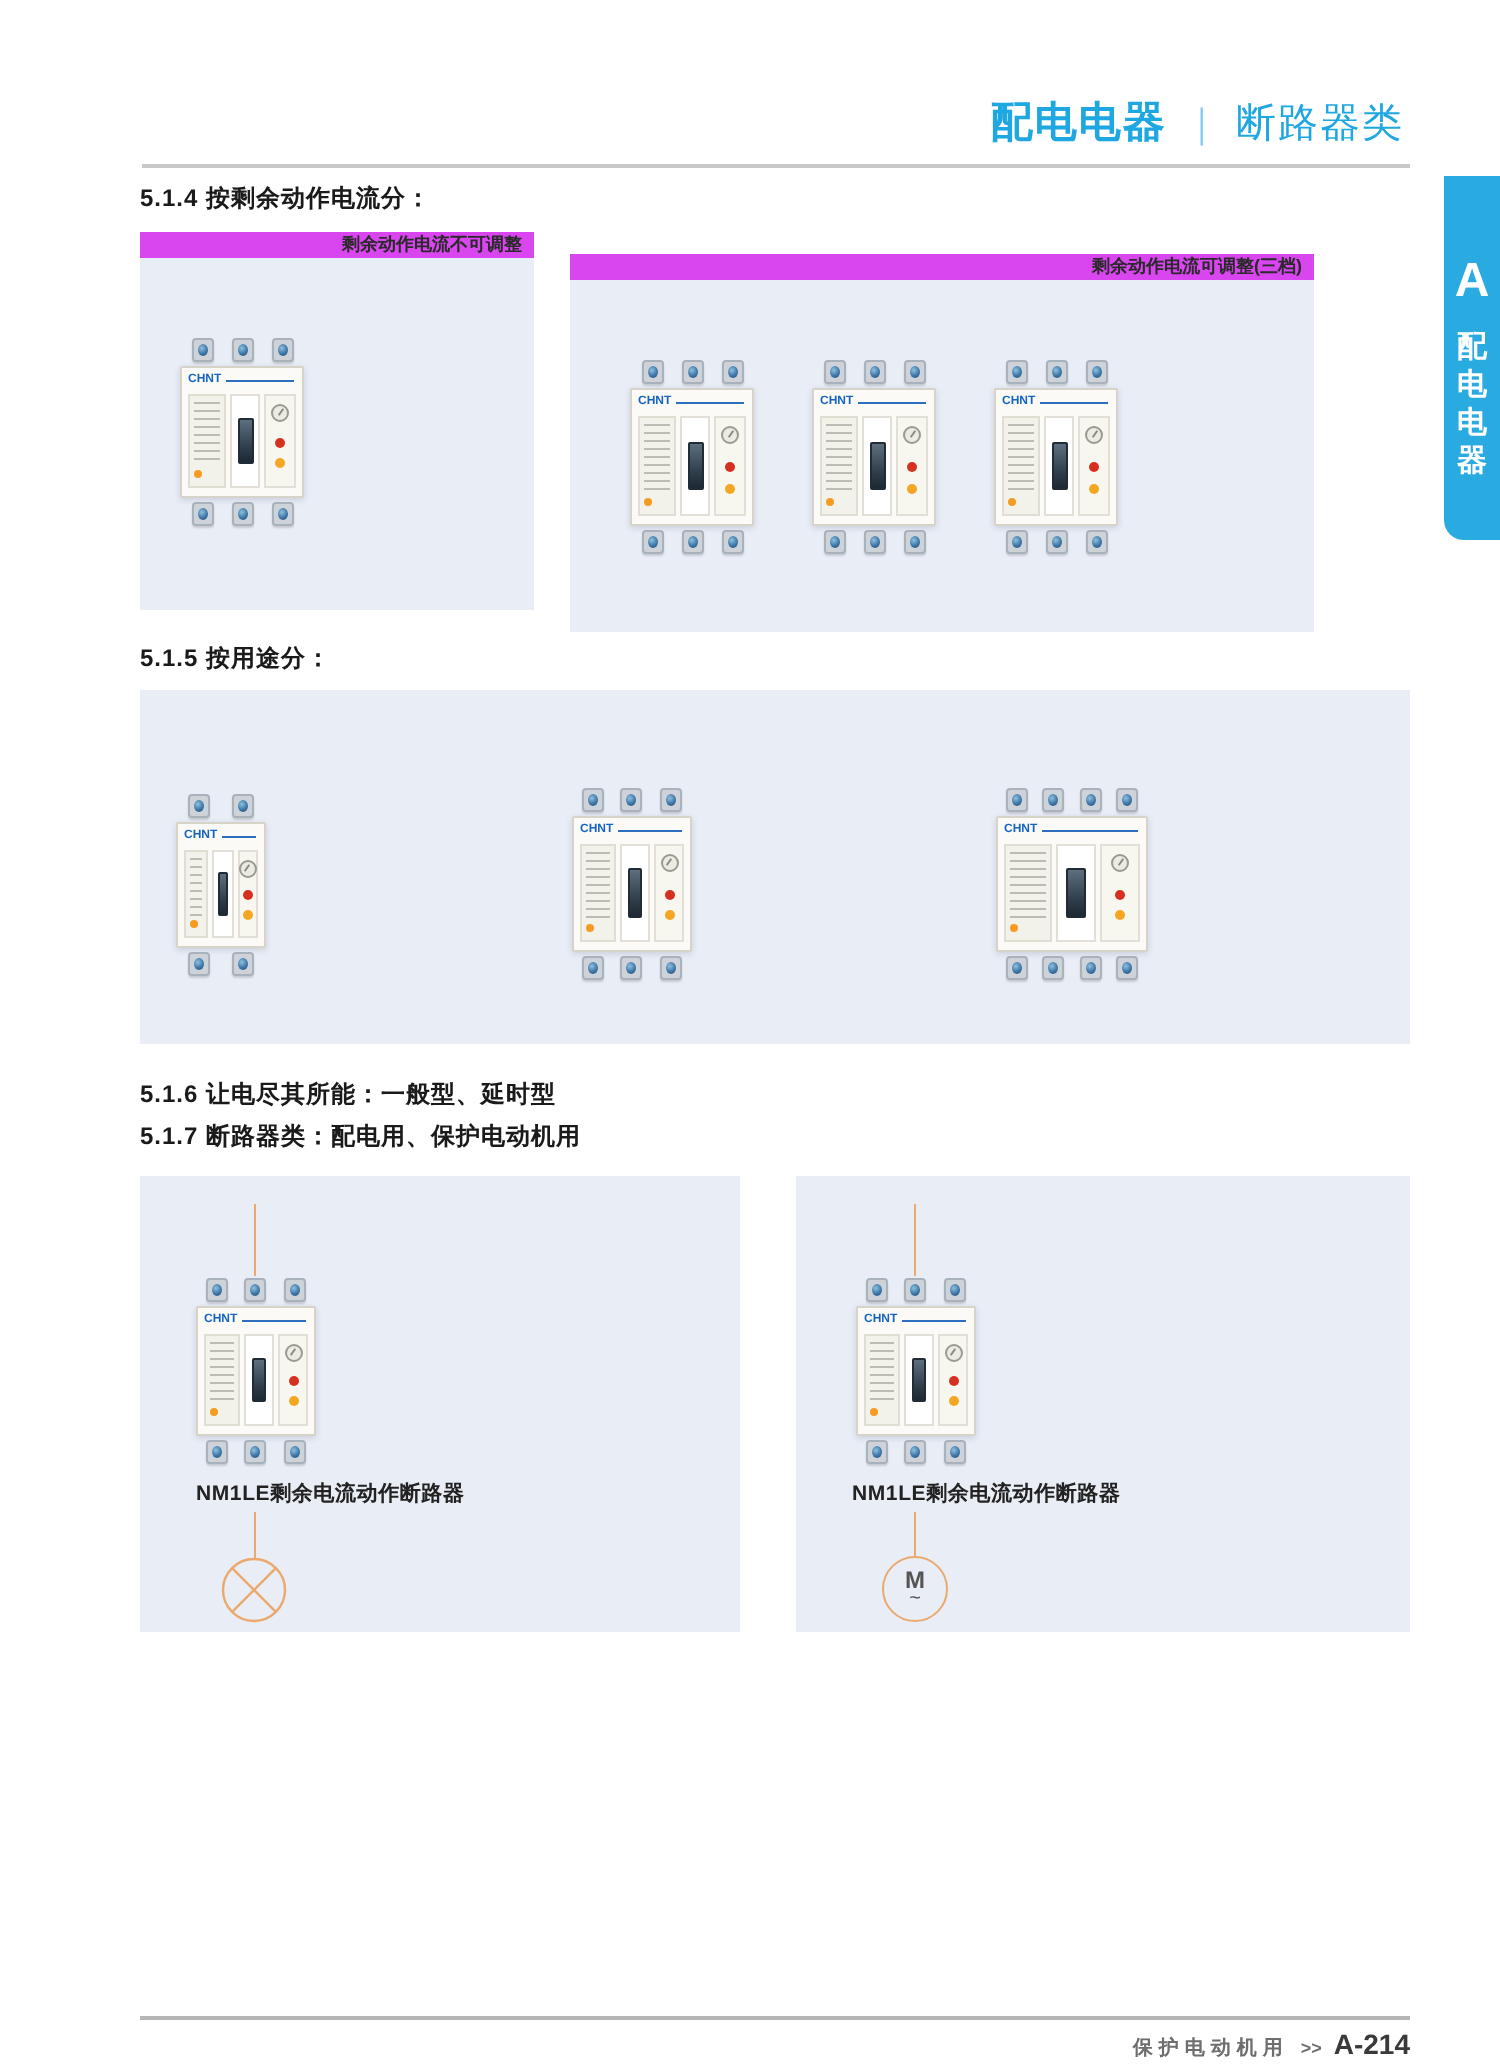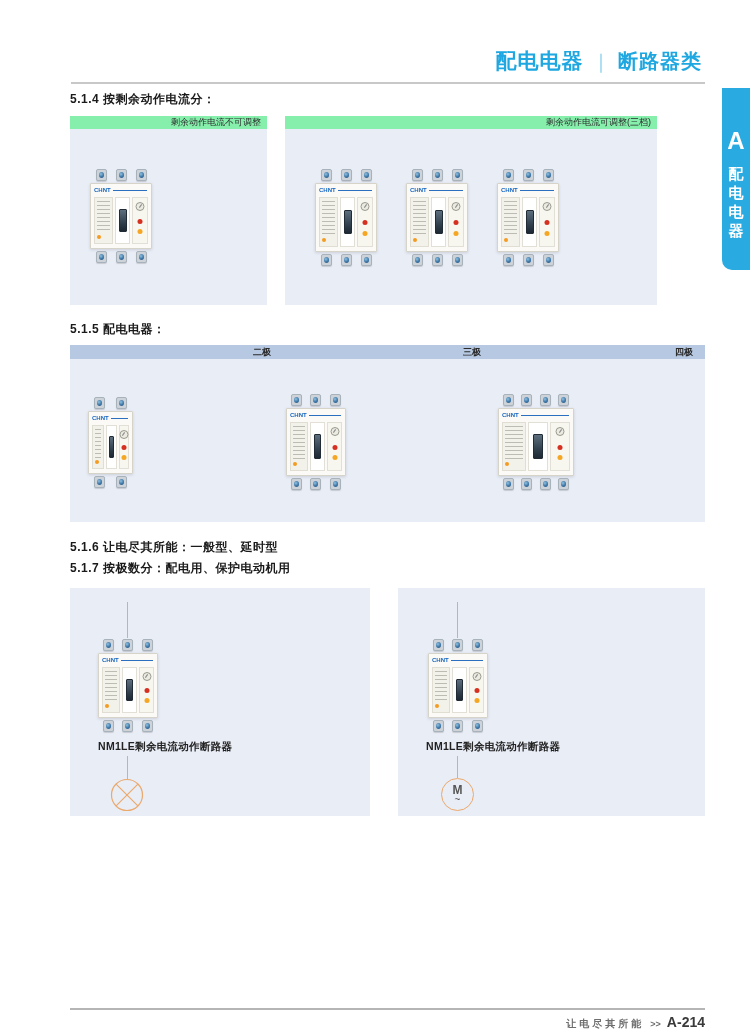--- a/index.html
+++ b/index.html
@@ -4,37 +4,37 @@
 <style>
   * { margin:0; padding:0; box-sizing:border-box; }
   html,body { background:#fff; }
   body { font-family:"Liberation Sans", sans-serif; }
   #page { position:relative; width:750px; height:1035px; background:#ffffff; overflow:hidden; }
 
   
   .page-header { position:absolute; top:47px; right:48px; display:flex; align-items:baseline; gap:8px; color:#1ea7e0; }
   .page-header .cat { font-size:21px; font-weight:bold; letter-spacing:1px; }
   .page-header .sep { font-size:19px; font-weight:300; color:#7fcbe9; }
-  .page-header .sub { font-size:20px; font-weight:700; letter-spacing:1px; }
+  .page-header .sub { font-size:20px; font-weight:400; letter-spacing:1px; }
   .rule-top { position:absolute; left:71px; top:82px; width:634px; height:2px; background:#c8c8c8; }
 
   
   .side-tab { position:absolute; left:722px; top:88px; width:28px; height:182px; background:#29abe2;
               border-radius:0 0 0 10px; display:flex; flex-direction:column; align-items:center; padding-top:40px; }
   .side-tab .tab-letter { color:#fff; font-size:24px; font-weight:bold; line-height:26px; }
   .side-tab .tab-label { margin-top:10px; width:17px; color:#fff; font-size:15px; font-weight:bold;
                          line-height:19px; text-align:center; word-break:break-all; }
 
   
   .sec-title { position:absolute; left:70px; font-size:12px; font-weight:bold; color:#1a1a1a; letter-spacing:0.5px; }
 
   
   .panel { position:absolute; background:#e9edf6; }
-  .panel .phead { height:13px; background:#86efac; display:flex; align-items:center; justify-content:flex-end;
-                  padding-right:6px; font-size:9px; font-weight:normal; color:#2a2a2a; }
+  .panel .phead { height:13px; background:#d946ef; display:flex; align-items:center; justify-content:flex-end;
+                  padding-right:6px; font-size:9px; font-weight:bold; color:#2a2a2a; }
   .phead-multi { position:relative; height:14px; background:#b7c9e2; font-size:9px; font-weight:bold; color:#2a2a2a; }
   .phead-multi span { position:absolute; top:0; line-height:14px; }
 
   
   .breaker { position:absolute; display:flex; flex-direction:column; }
   .trow { display:flex; justify-content:space-around; align-items:center; height:14px; padding:0 1px; }
   .terminal { width:11px; height:12px; background:#cdd3d8; border:1px solid #a8b2ba; border-radius:2px; position:relative; box-shadow:0 1px 1px rgba(0,0,0,.15); }
   .terminal::after { content:''; position:absolute; inset:2px; border-radius:50%;
                      background:radial-gradient(circle at 38% 35%, #8fc0de 0%, #3d77a8 55%, #274f74 100%); }
   .bbody { flex:1; background:#fbfaf6; border:1px solid #d6d4c9; border-radius:1px; margin:1px 0;
@@ -120,21 +120,21 @@
     </div>
   </div>
   <div class="trow">
           <div class="terminal"></div>
           <div class="terminal"></div>
           <div class="terminal"></div>
         </div>
 </div>
   </div>
 
-  <div class="panel" style="left:285px; top:116px; width:372px; height:189px;">
+  <div class="panel" style="left:285px; top:127px; width:372px; height:189px;">
     <div class="phead">剩余动作电流可调整(三档)</div>
     <div class="breaker" style="left:30px; top:52px; width:62px; height:99px;">
   <div class="trow">
           <div class="terminal"></div>
           <div class="terminal"></div>
           <div class="terminal"></div>
         </div>
   <div class="bbody">
     <div class="brand-row">
       <span class="brand">CHNT</span>
@@ -217,28 +217,23 @@
     </div>
   </div>
   <div class="trow">
           <div class="terminal"></div>
           <div class="terminal"></div>
           <div class="terminal"></div>
         </div>
 </div>
   </div>
 
-  <div class="sec-title" style="top:321px;">5.1.5 配电电器：</div>
+  <div class="sec-title" style="top:321px;">5.1.5 按用途分：</div>
 
   <div class="panel" style="left:70px; top:345px; width:635px; height:177px;">
-    <div class="phead-multi">
-      <span style="left:168px; width:48px; text-align:center;">二极</span>
-      <span style="left:378px; width:48px; text-align:center;">三极</span>
-      <span style="right:12px;">四极</span>
-    </div>
     <div class="breaker" style="left:18px; top:51px; width:45px; height:93px;">
   <div class="trow">
           <div class="terminal"></div>
           <div class="terminal"></div>
         </div>
   <div class="bbody">
     <div class="brand-row">
       <span class="brand">CHNT</span>
       <span class="brand-line"></span>
     </div>
@@ -321,21 +316,21 @@
   <div class="trow">
           <div class="terminal"></div>
           <div class="terminal"></div>
           <div class="terminal"></div>
           <div class="terminal"></div>
         </div>
 </div>
   </div>
 
   <div class="sec-title" style="top:539px;">5.1.6 让电尽其所能：一般型、延时型</div>
-  <div class="sec-title" style="top:560px;">5.1.7 按极数分：配电用、保护电动机用</div>
+  <div class="sec-title" style="top:560px;">5.1.7 断路器类：配电用、保护电动机用</div>
 
   <div class="panel" style="left:70px; top:588px; width:300px; height:228px;">
     <div class="wire-v" style="left:57px; top:14px; height:36px;"></div>
     <div class="breaker" style="left:28px; top:50px; width:60px; height:95px;">
   <div class="trow">
           <div class="terminal"></div>
           <div class="terminal"></div>
           <div class="terminal"></div>
         </div>
   <div class="bbody">
@@ -410,18 +405,18 @@
     <div class="product-label" style="left:8px; top:152px;">NM1LE剩余电流动作断路器</div>
     <div class="wire-v" style="left:59px; top:168px; height:22px;"></div>
     <div class="load-symbol motor-circle" style="left:43px; top:190px;">
       <span class="m">M</span>
       <span class="w">~</span>
     </div>
   </div>
 
   <div class="rule-bottom"></div>
   <div class="footer">
-    <span class="slogan">让电尽其所能</span>
+    <span class="slogan">保护电动机用</span>
     <span class="arrow">&gt;&gt;</span>
     <span class="pageno">A-214</span>
   </div>
 
 </div>
 
 </body></html>

